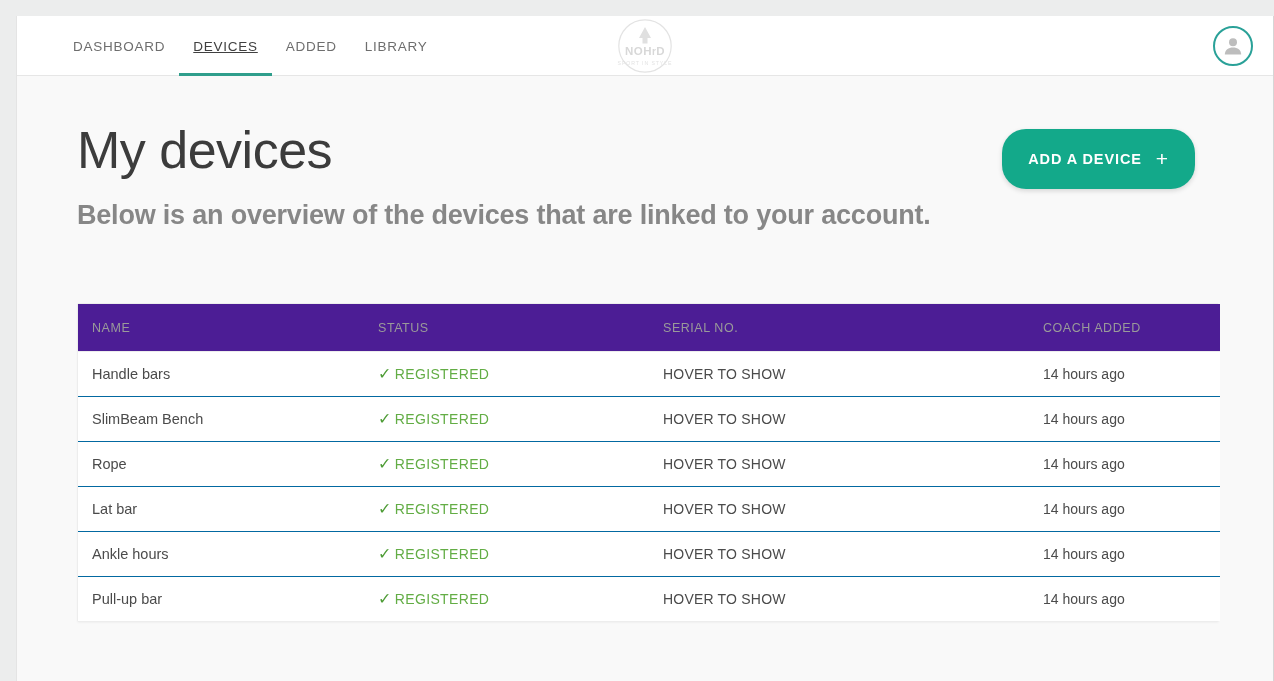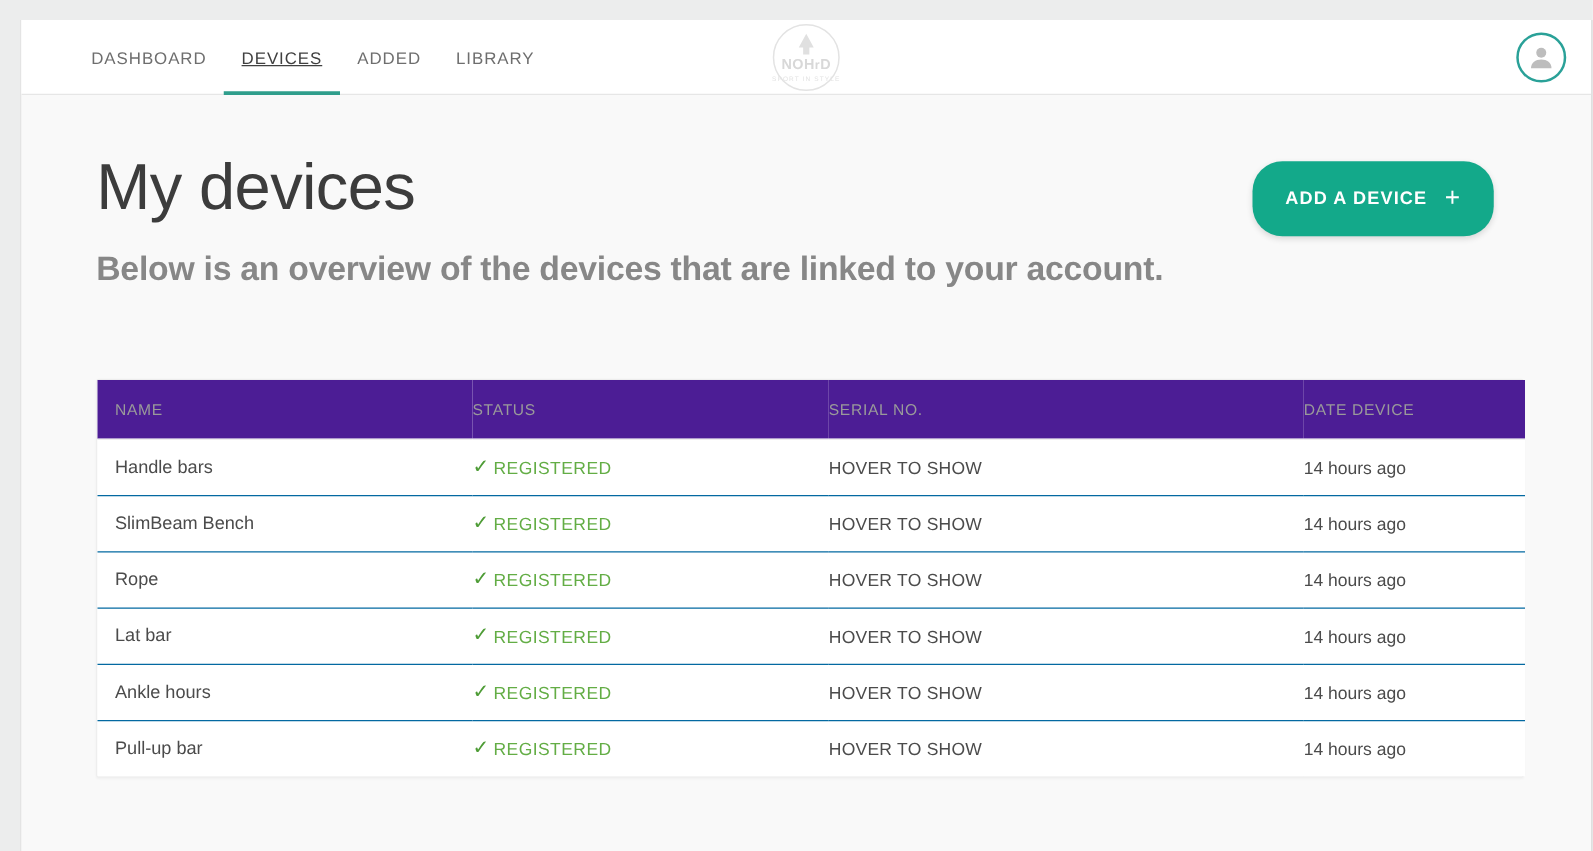--- a/index.html
+++ b/index.html
@@ -259,21 +259,21 @@
       </button>
     </div>
 
     <div class="table-wrap">
       <table>
         <thead>
           <tr>
             <th class="col-name">NAME</th>
             <th class="col-status">STATUS</th>
             <th class="col-serial">SERIAL NO.</th>
-            <th class="col-date">DATE DEVICE</th>
+            <th class="col-date">COACH ADDED</th>
           </tr>
         </thead>
         <tbody id="table-body">
             <tr>
               <td class="col-name">Handle bars</td>
               <td class="col-status">
                 <span class="status-cell">
                   <span class="check">✓</span>
                   <span>REGISTERED</span>
                 </span>

